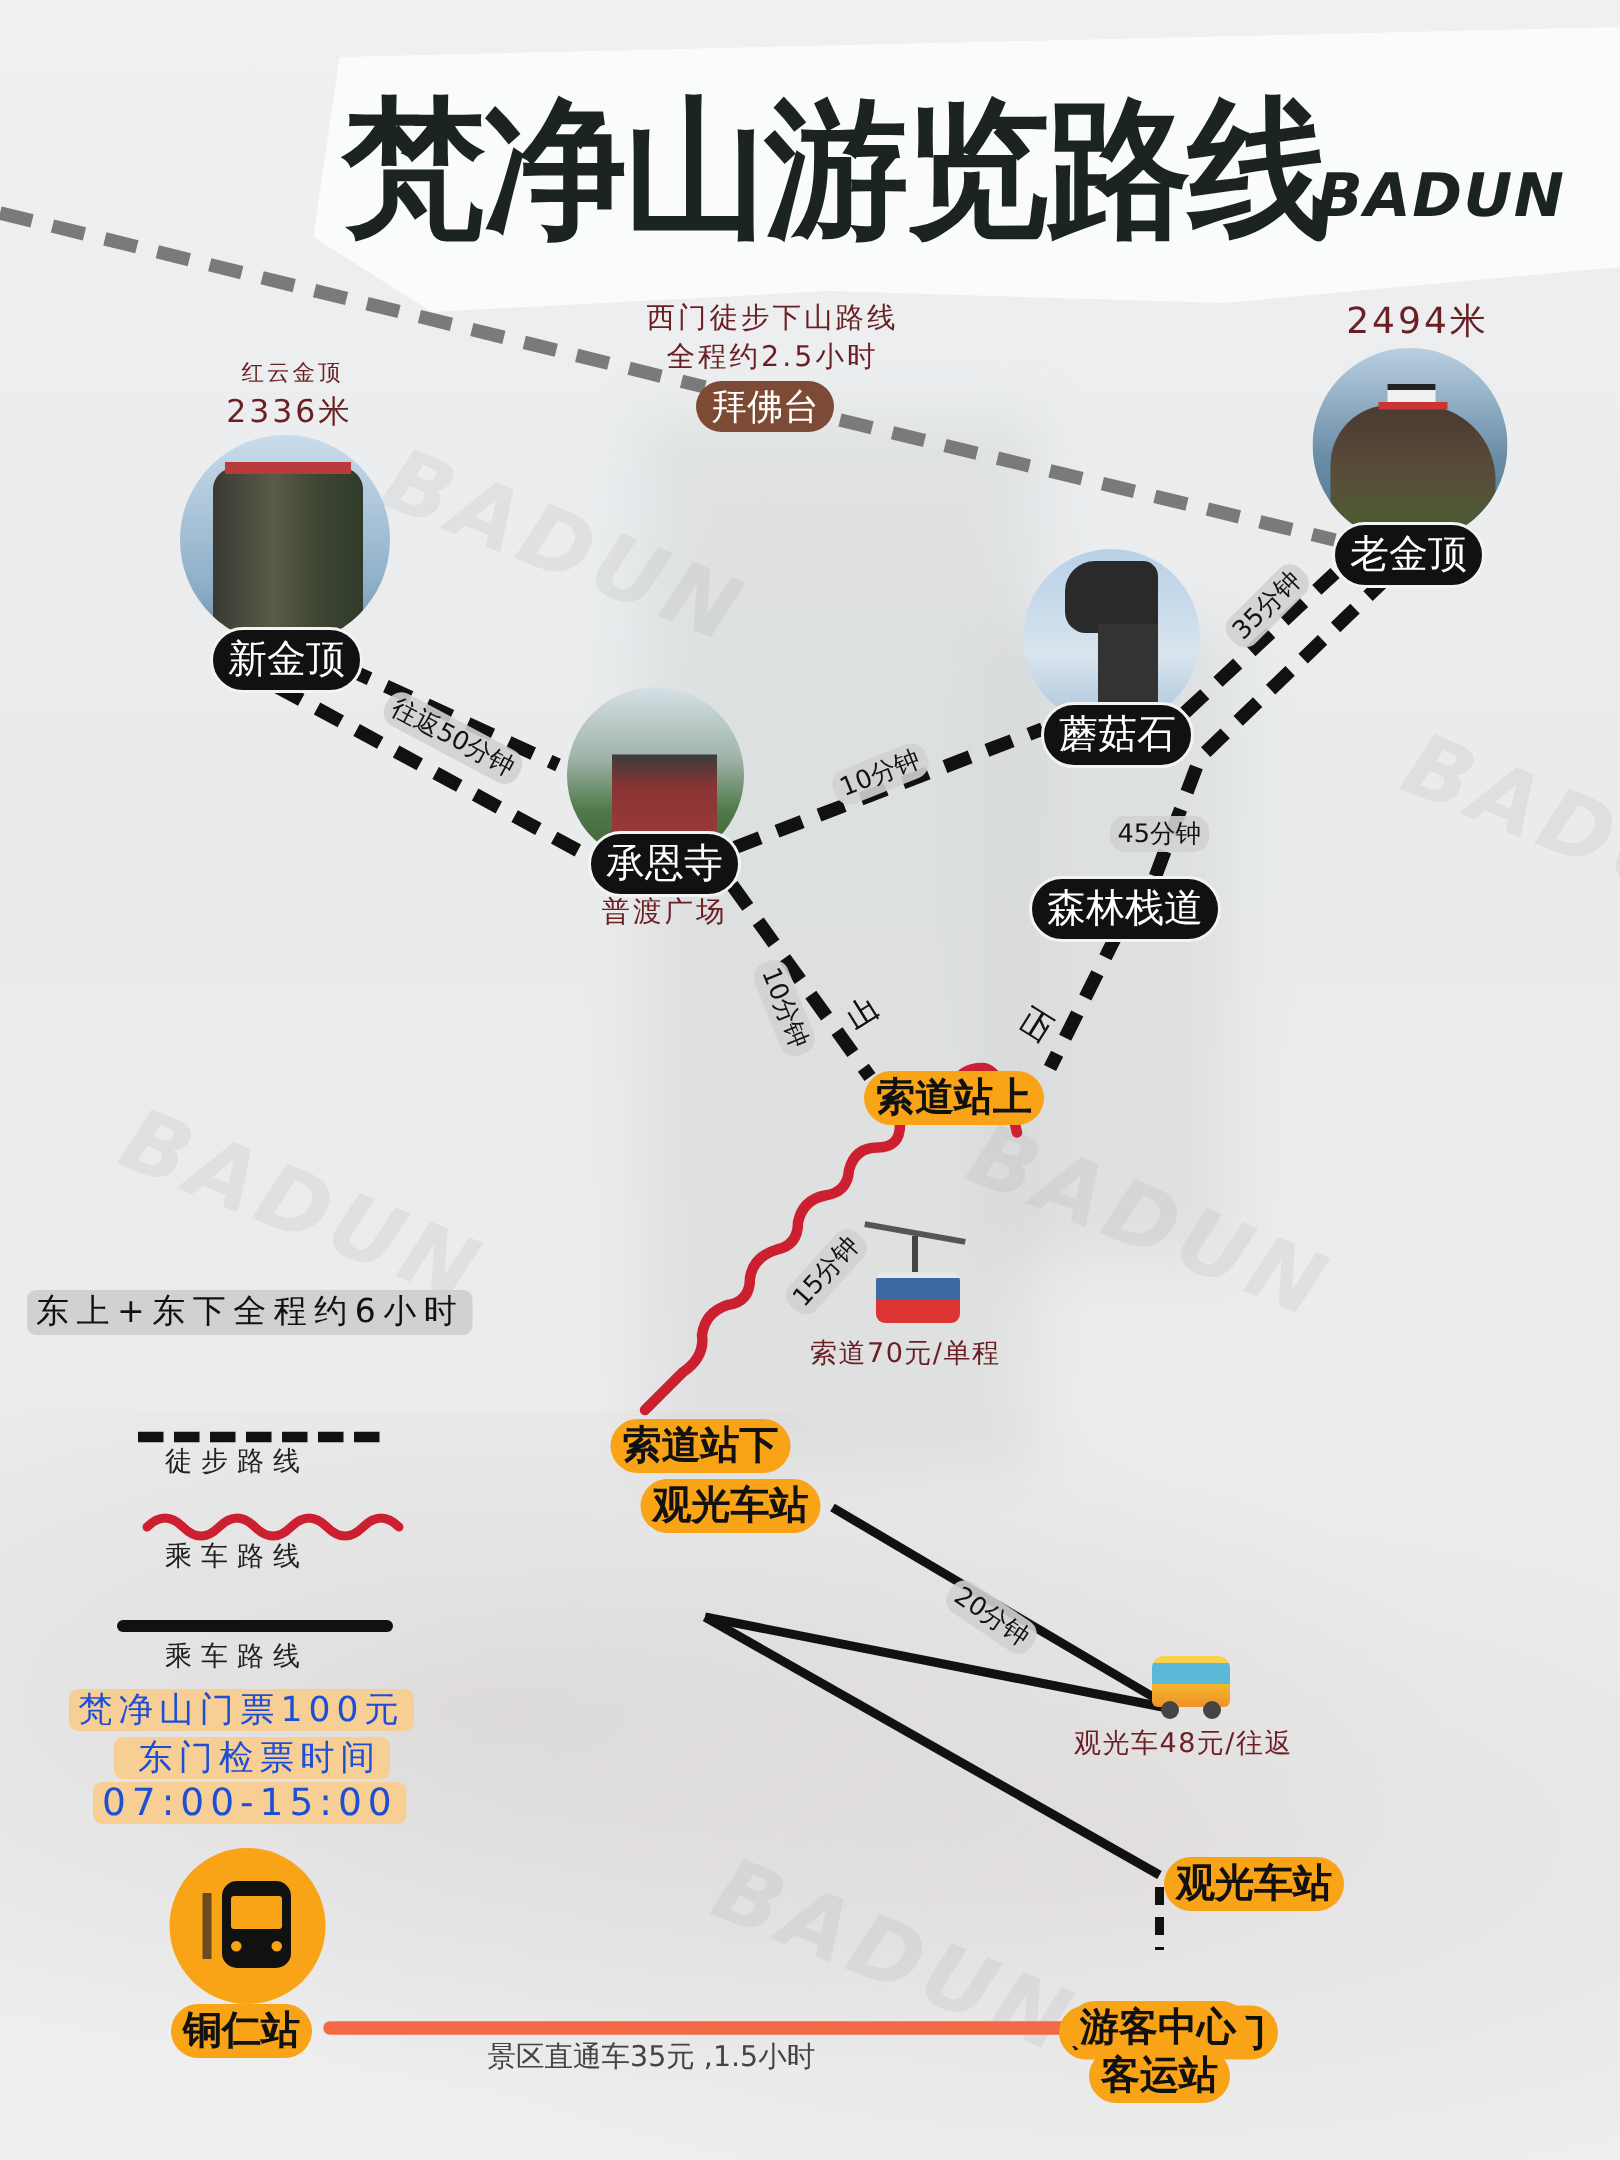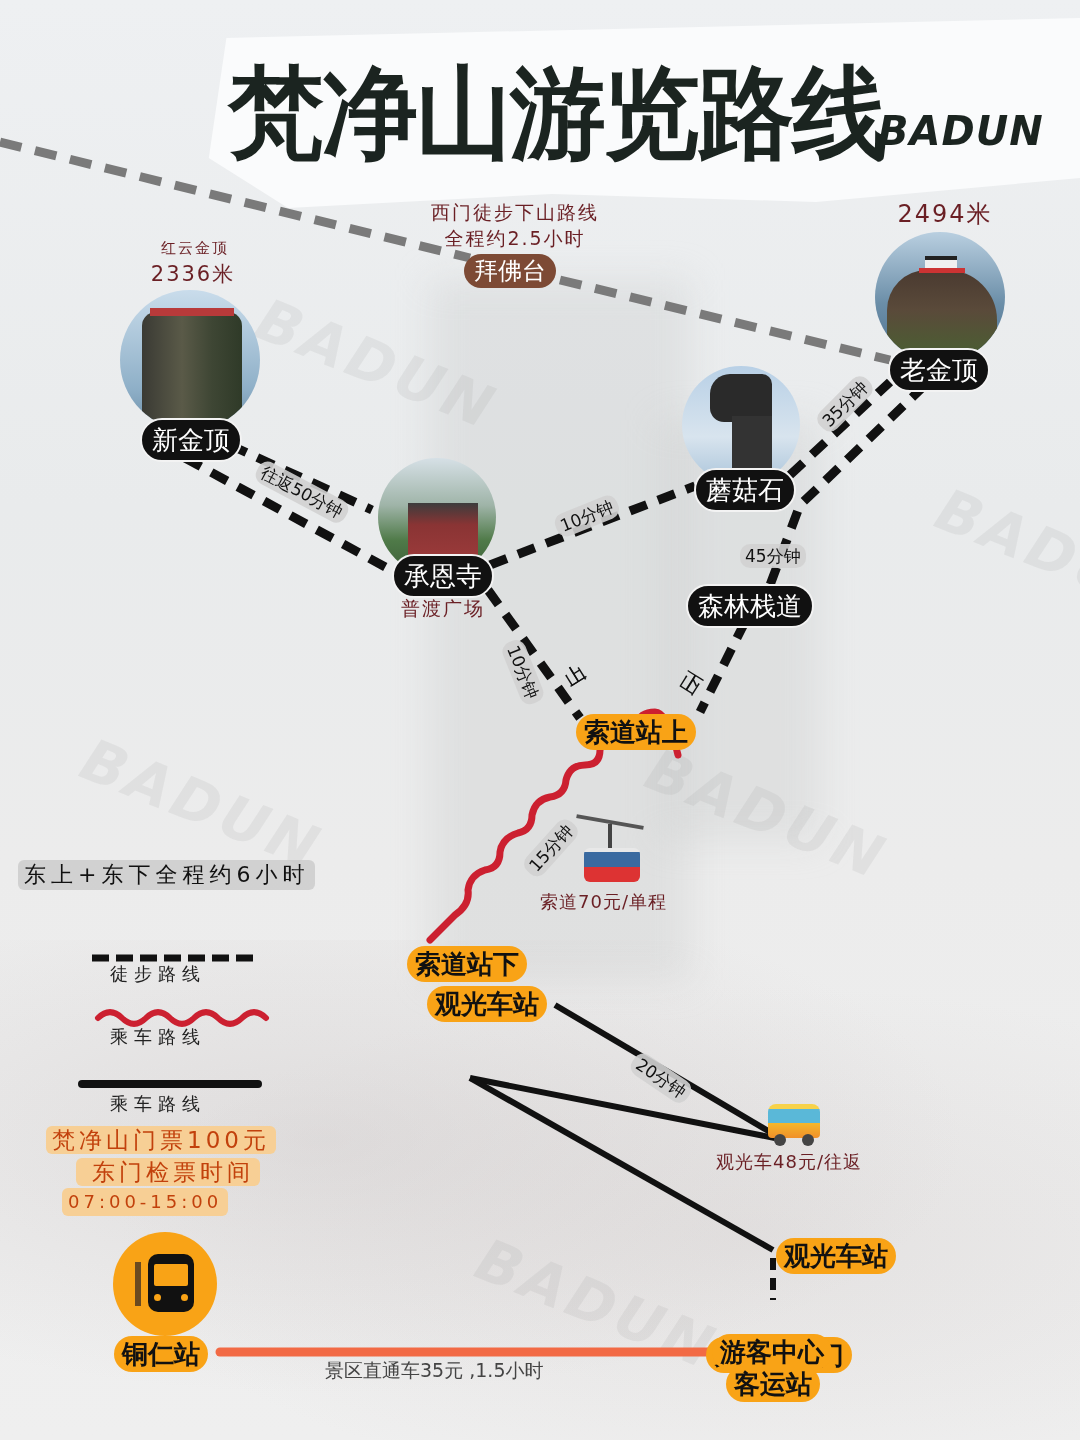--- a/index.html
+++ b/index.html
@@ -26,21 +26,21 @@
   .node-brown { position: absolute; background: #7d4a35; color: #fff; border-radius: 20px; font-size: 24px;
     padding: 0 10px; line-height: 34px; white-space: nowrap; }
   .pill { position: absolute; background: rgba(210,210,210,0.9); color: #111; border-radius: 10px; font-size: 17px;
     padding: 0 5px; line-height: 24px; white-space: nowrap; }
   .maroon { position: absolute; color: #6a1f24; font-size: 19px; letter-spacing: 2px; text-align: center; line-height: 24px; white-space: nowrap; }
   .photo { position: absolute; border-radius: 50%; overflow: hidden; }
   .photo .sky { position: absolute; inset: 0; background: linear-gradient(180deg, #c9dceb, #8fb0c8 70%, #6c8ea8); }
   .legend-title { position: absolute; font-size: 18px; letter-spacing: 6px; color: #222; white-space: nowrap; margin-top: 40px; }
   .summary { position: absolute; left: 18px; top: 860px; background: rgba(200,200,200,0.75); border-radius: 6px;
     font-size: 22px; letter-spacing: 5px; padding: 0 6px; line-height: 30px; color: #111; }
-  .tix { position: absolute; background: #f7cf95; color: #c2410c; border-radius: 6px; font-size: 23px; letter-spacing: 4px; padding: 0 6px; line-height: 28px; white-space: nowrap; }
+  .tix { position: absolute; background: #f7cf95; color: #1d4ed8; border-radius: 6px; font-size: 23px; letter-spacing: 4px; padding: 0 6px; line-height: 28px; white-space: nowrap; }
   .cap { position: absolute; font-size: 18px; color: #6a1f24; letter-spacing: 1px; white-space: nowrap; }
   .vert-label { position: absolute; font-size: 20px; color: #111; }
 </style>
 </head>
 <body>
 
 <div id="canvas">
   <div class="bgmount" style="left:430px;top:280px;width:260px;height:700px;"></div>
   <div class="bgmount" style="left:660px;top:420px;width:160px;height:420px;"></div>
   <div class="bgcity"></div>
@@ -170,14 +170,14 @@
   <div class="node-orange" style="left:114px;top:1336px;">铜仁站</div>
   <div style="position:absolute;left:325px;top:1358px;font-size:19px;color:#444;white-space:nowrap;">景区直通车35元 ,1.5小时</div>
 
   <div class="summary">东上+东下全程约6小时</div>
   <div class="legend-title" style="left:110px;top:922px;">徒步路线</div>
   <div class="legend-title" style="left:110px;top:985px;">乘车路线</div>
   <div class="legend-title" style="left:110px;top:1052px;">乘车路线</div>
 
   <div class="tix" style="left:46px;top:1126px;">梵净山门票100元</div>
   <div class="tix" style="left:76px;top:1158px;padding-left:16px;">东门检票时间</div>
-  <div class="tix" style="left:62px;top:1188px;font-size:18px;">07:00-15:00</div>
+  <div class="tix" style="left:62px;top:1188px;font-size:25px;">07:00-15:00</div>
 </div>
 
 </body></html>

